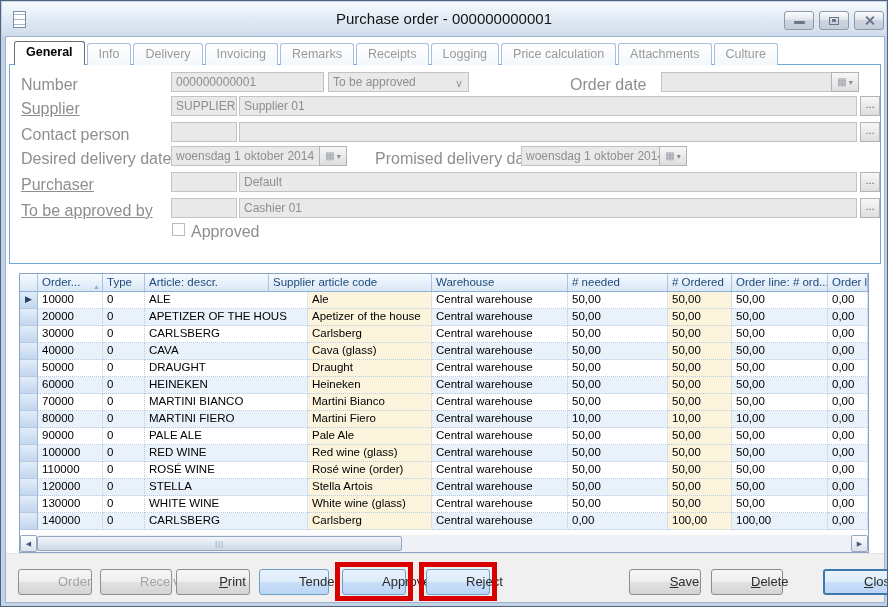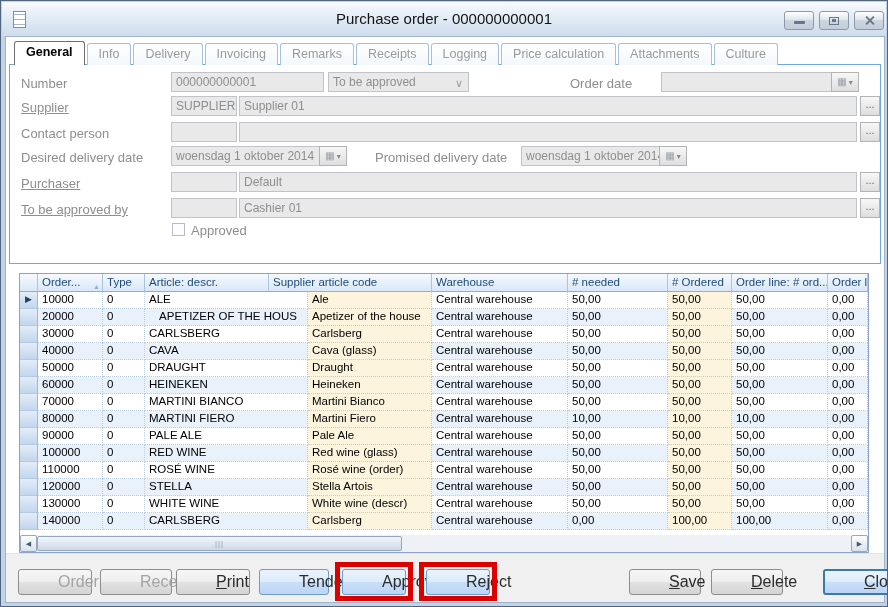--- a/index.html
+++ b/index.html
@@ -36,21 +36,21 @@
   .tabstrip { position:absolute; left:13px; top:40px; height:24px; display:flex; gap:2px; z-index:5; }
   .tab { height:22px; margin-top:2px; padding:0 11px; line-height:20px; font-size:12.5px;
     color:#9a9a9a; background:linear-gradient(#ffffff, #f3f8fc); border:1px solid #a5c0dc;
     border-bottom:none; border-radius:3px 3px 0 0; white-space:nowrap; cursor:default; }
   .tab.active { height:24px; margin-top:0; background:#ffffff; color:#000;
     font-weight:bold; border-color:#6d6d6d; z-index:6; }
 
   
   .panel { position:absolute; left:8px; top:63px; width:872px; height:200px;
     border:1px solid #70a7e0; background:#ffffff; }
-  .lbl { position:absolute; font-size:13px; color:#8e8e8e; white-space:nowrap; }
+  .lbl { position:absolute; font-size:16px; color:#8e8e8e; white-space:nowrap; }
   .lbl.link { text-decoration:underline; }
   .fld { position:absolute; height:20px; background:#e9e9e9; border:1px solid #c0c4c9;
     color:#8e8e8e; font-size:12px; line-height:18px; padding:0 4px; overflow:hidden;
     white-space:nowrap; }
   .chev { position:absolute; right:5px; top:1px; font-size:11px; color:#9a9a9a; }
   .picker { position:absolute; height:20px; width:28px; background:linear-gradient(#f7f7f7,#dedede);
     border:1px solid #b3b3b3; display:flex; align-items:center; justify-content:center; gap:2px; }
   .picker .cal { font-size:10px; color:#9aa0a8; line-height:10px; }
   .picker .pdn { font-size:8px; color:#8a8a8a; }
   .browse { position:absolute; width:20px; height:20px; background:linear-gradient(#f7f7f7,#dedede);
@@ -86,21 +86,21 @@
   .sthumb { position:absolute; left:17px; top:1px; width:365px; height:15px;
     background:linear-gradient(#f2f6fa,#cdd9e7); border:1px solid #93a7c1; border-radius:2px;
     display:flex; align-items:center; justify-content:center; }
   .grip { font-size:8px; letter-spacing:1px; color:#8ba1bd; line-height:8px; }
 
   
   .btnbar { position:absolute; left:5px; top:552px; width:878px; height:49px;
     background:#f0f0f0; border-top:1px solid #e3e3e3; }
   .btn { position:absolute; top:568px; height:26px; border:1px solid #8e8e8e; border-radius:3px;
     background:linear-gradient(#f6f6f6, #eeeeee 50%, #e2e2e2 50%, #d4d4d4);
-    font-size:16px; color:#2b2b2b; text-align:center; line-height:24px; cursor:default; z-index:4;padding-left:39px; }
+    font-size:13px; color:#2b2b2b; text-align:center; line-height:24px; cursor:default; z-index:4;padding-left:39px; }
   .btn.disabled { color:#a3a3a3; }
   .btn.blue { border-color:#6f9dc9;
     background:linear-gradient(#eaf3fc, #ddecfa 50%, #c9dffa 50%, #bcd5f5); }
   .btn.default { border:2px solid #3a79ab; line-height:22px;margin-left:30px; }
   .btn.accel::first-letter { text-decoration:underline; }
   .redbox { position:absolute; top:561px; height:39px; border:5px solid #d90000; z-index:8; }
 </style>
 </head>
 <body>
 
@@ -206,21 +206,21 @@
           <div class="gcell" style="width: 136px;">Central warehouse</div>
           <div class="gcell" style="width: 100px;">50,00</div>
           <div class="gcell cream" style="width: 64px;">50,00</div>
           <div class="gcell" style="width: 96px;">50,00</div>
           <div class="gcell" style="width: 40px;">0,00</div>
         </div>
         <div class="grow alt">
           <div class="gcell sel" style="width: 18px;"></div>
           <div class="gcell" style="width: 65px;">20000</div>
           <div class="gcell" style="width: 42px;">0</div>
-          <div class="gcell" style="width: 163px; text-align: center;">APETIZER OF THE HOUS</div>
+          <div class="gcell" style="width: 163px;">APETIZER OF THE HOUS</div>
           <div class="gcell cream" style="width: 124px;">Apetizer of the house</div>
           <div class="gcell" style="width: 136px;">Central warehouse</div>
           <div class="gcell" style="width: 100px;">50,00</div>
           <div class="gcell cream" style="width: 64px;">50,00</div>
           <div class="gcell" style="width: 96px;">50,00</div>
           <div class="gcell" style="width: 40px;">0,00</div>
         </div>
         <div class="grow">
           <div class="gcell sel" style="width: 18px;"></div>
           <div class="gcell" style="width: 65px;">30000</div>
@@ -339,21 +339,21 @@
           <div class="gcell" style="width: 100px;">50,00</div>
           <div class="gcell cream" style="width: 64px;">50,00</div>
           <div class="gcell" style="width: 96px;">50,00</div>
           <div class="gcell" style="width: 40px;">0,00</div>
         </div>
         <div class="grow">
           <div class="gcell sel" style="width: 18px;"></div>
           <div class="gcell" style="width: 65px;">130000</div>
           <div class="gcell" style="width: 42px;">0</div>
           <div class="gcell" style="width: 163px;">WHITE WINE</div>
-          <div class="gcell cream" style="width: 124px;">White wine (descr)</div>
+          <div class="gcell cream" style="width: 124px;">White wine (glass)</div>
           <div class="gcell" style="width: 136px;">Central warehouse</div>
           <div class="gcell" style="width: 100px;">50,00</div>
           <div class="gcell cream" style="width: 64px;">50,00</div>
           <div class="gcell" style="width: 96px;">50,00</div>
           <div class="gcell" style="width: 40px;">0,00</div>
         </div>
         <div class="grow alt">
           <div class="gcell sel" style="width: 18px;"></div>
           <div class="gcell" style="width: 65px;">140000</div>
           <div class="gcell" style="width: 42px;">0</div>

